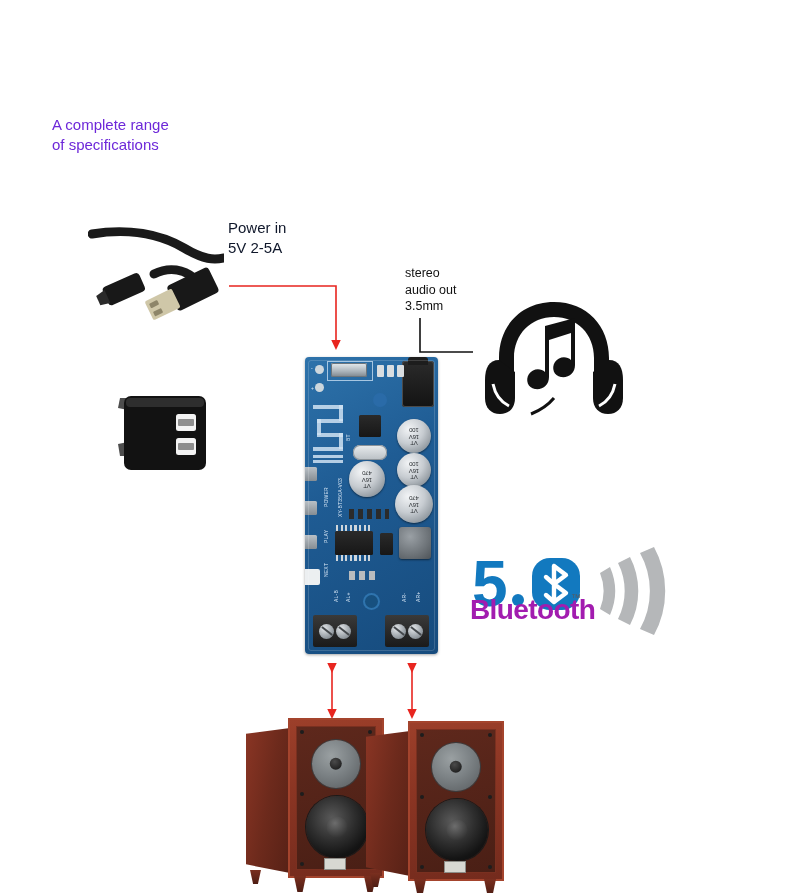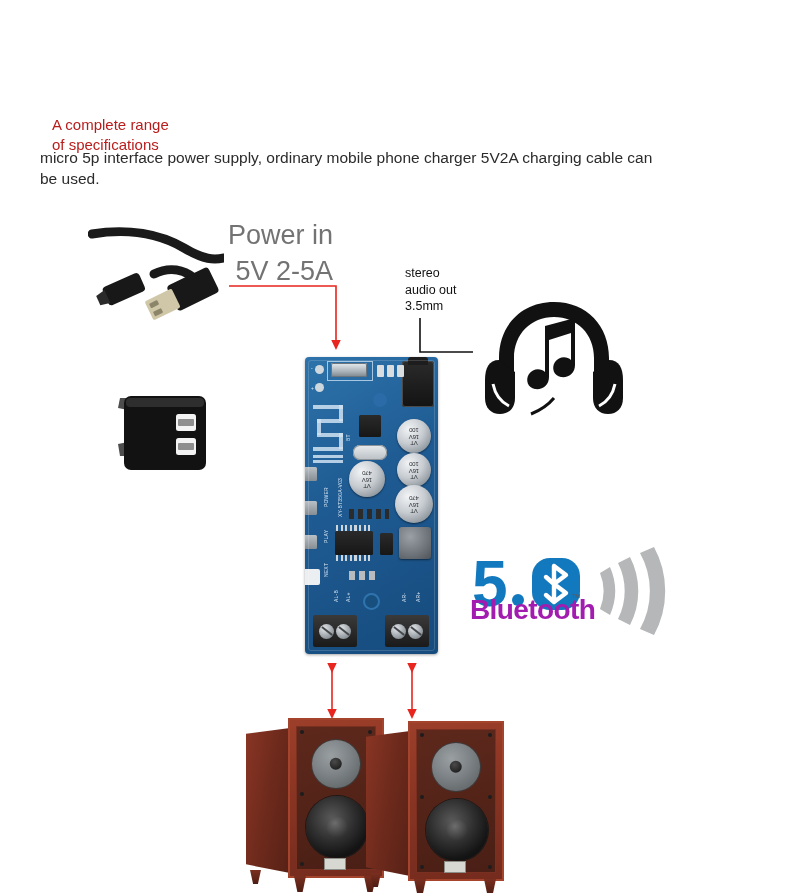--- a/index.html
+++ b/index.html
@@ -23,42 +23,41 @@
     font-size:40px;
     font-weight:300;
     letter-spacing:0.5px;
     color:#232323;
     line-height:1;
   }
   .subtitle{
     position:absolute;
     left:52px; top:115px;
     font-size:15px;
-    color:#b91c1c;
+    color:#6d28d9;
     line-height:1.33;
     white-space:pre-line;
   }
   .bodytext{
     position:absolute;
     left:40px; top:147px;
     width:620px;
     font-size:15.5px;
     color:#2b2b2b;
     line-height:1.36;
   }
 
   
   .label-power{
     position:absolute;
     left:228px; top:218px;
-    font-size:27px;
-    color:#737373;
+    font-size:15px;
+    color:#0f172a;
     line-height:1.32;
     white-space:pre-line;
-    text-align:right;
   }
   .label-stereo{
     position:absolute;
     left:405px; top:265px;
     font-size:12.5px;
     color:#111111;
     line-height:1.33;
     white-space:pre-line;
   }
 
@@ -240,21 +239,20 @@
     background:linear-gradient(#7a2f1f,#4e1d13);
   }
 </style>
 </head>
 <body>
 
 <div id="page">
 
   <div class="subtitle">A complete range
 of specifications</div>
-  <div class="bodytext">micro 5p interface power supply, ordinary mobile phone charger 5V2A charging cable can be used.</div>
 
   <div class="label-power">Power in
 5V 2-5A</div>
   <div class="label-stereo">stereo
 audio out
 3.5mm</div>
 
   <svg class="svg-layer" viewBox="0 0 790 893">
     <defs>
       <marker id="ah" markerWidth="7" markerHeight="7" refX="3.2" refY="3" orient="auto">

